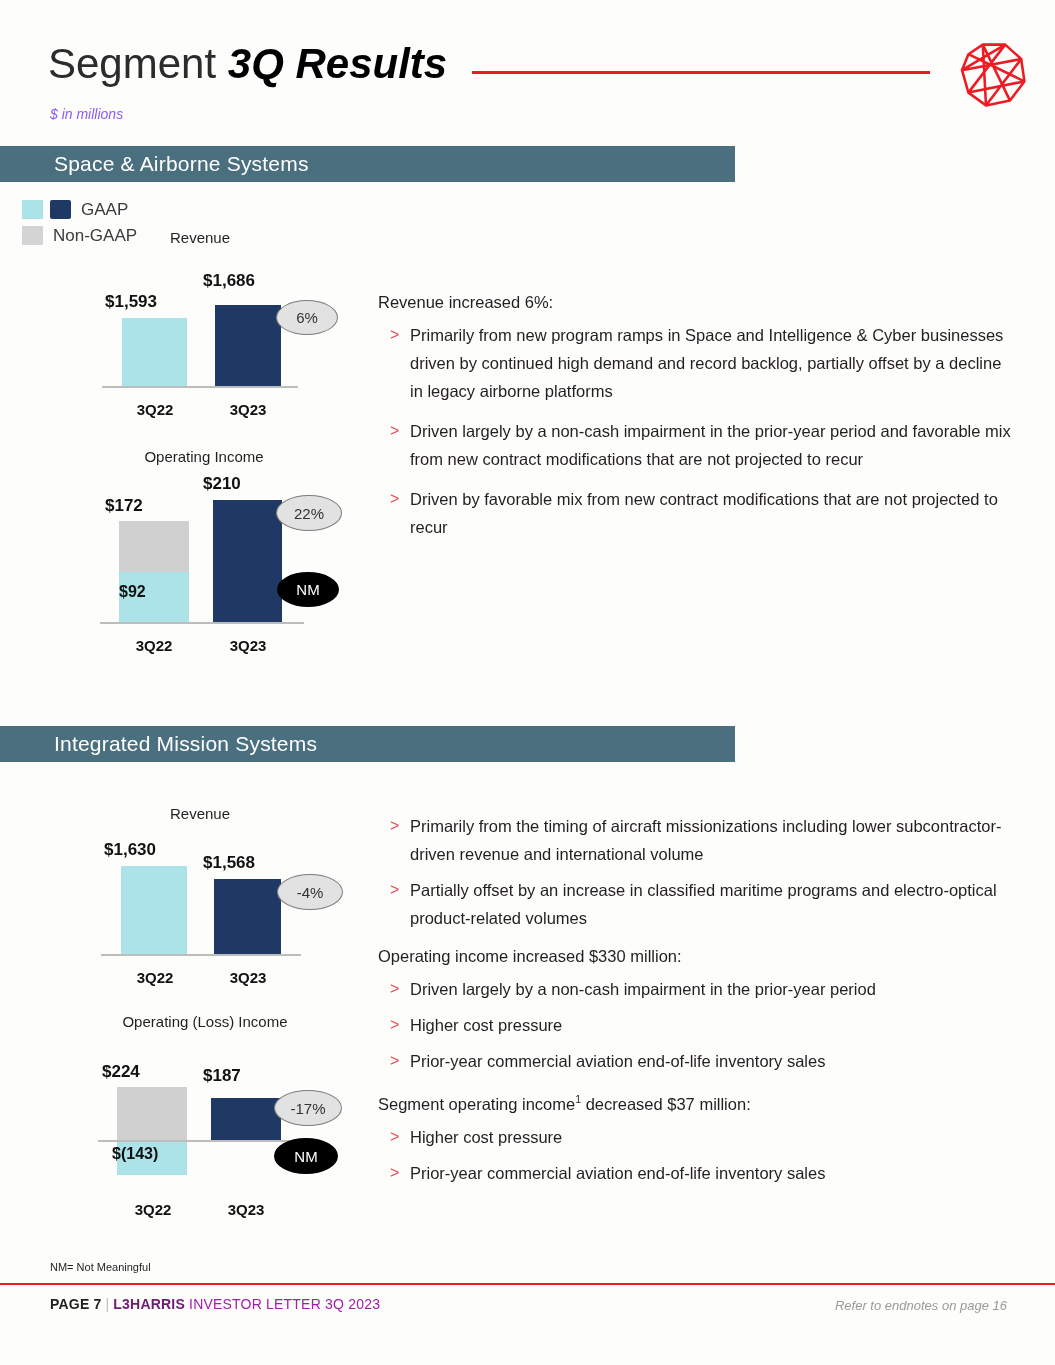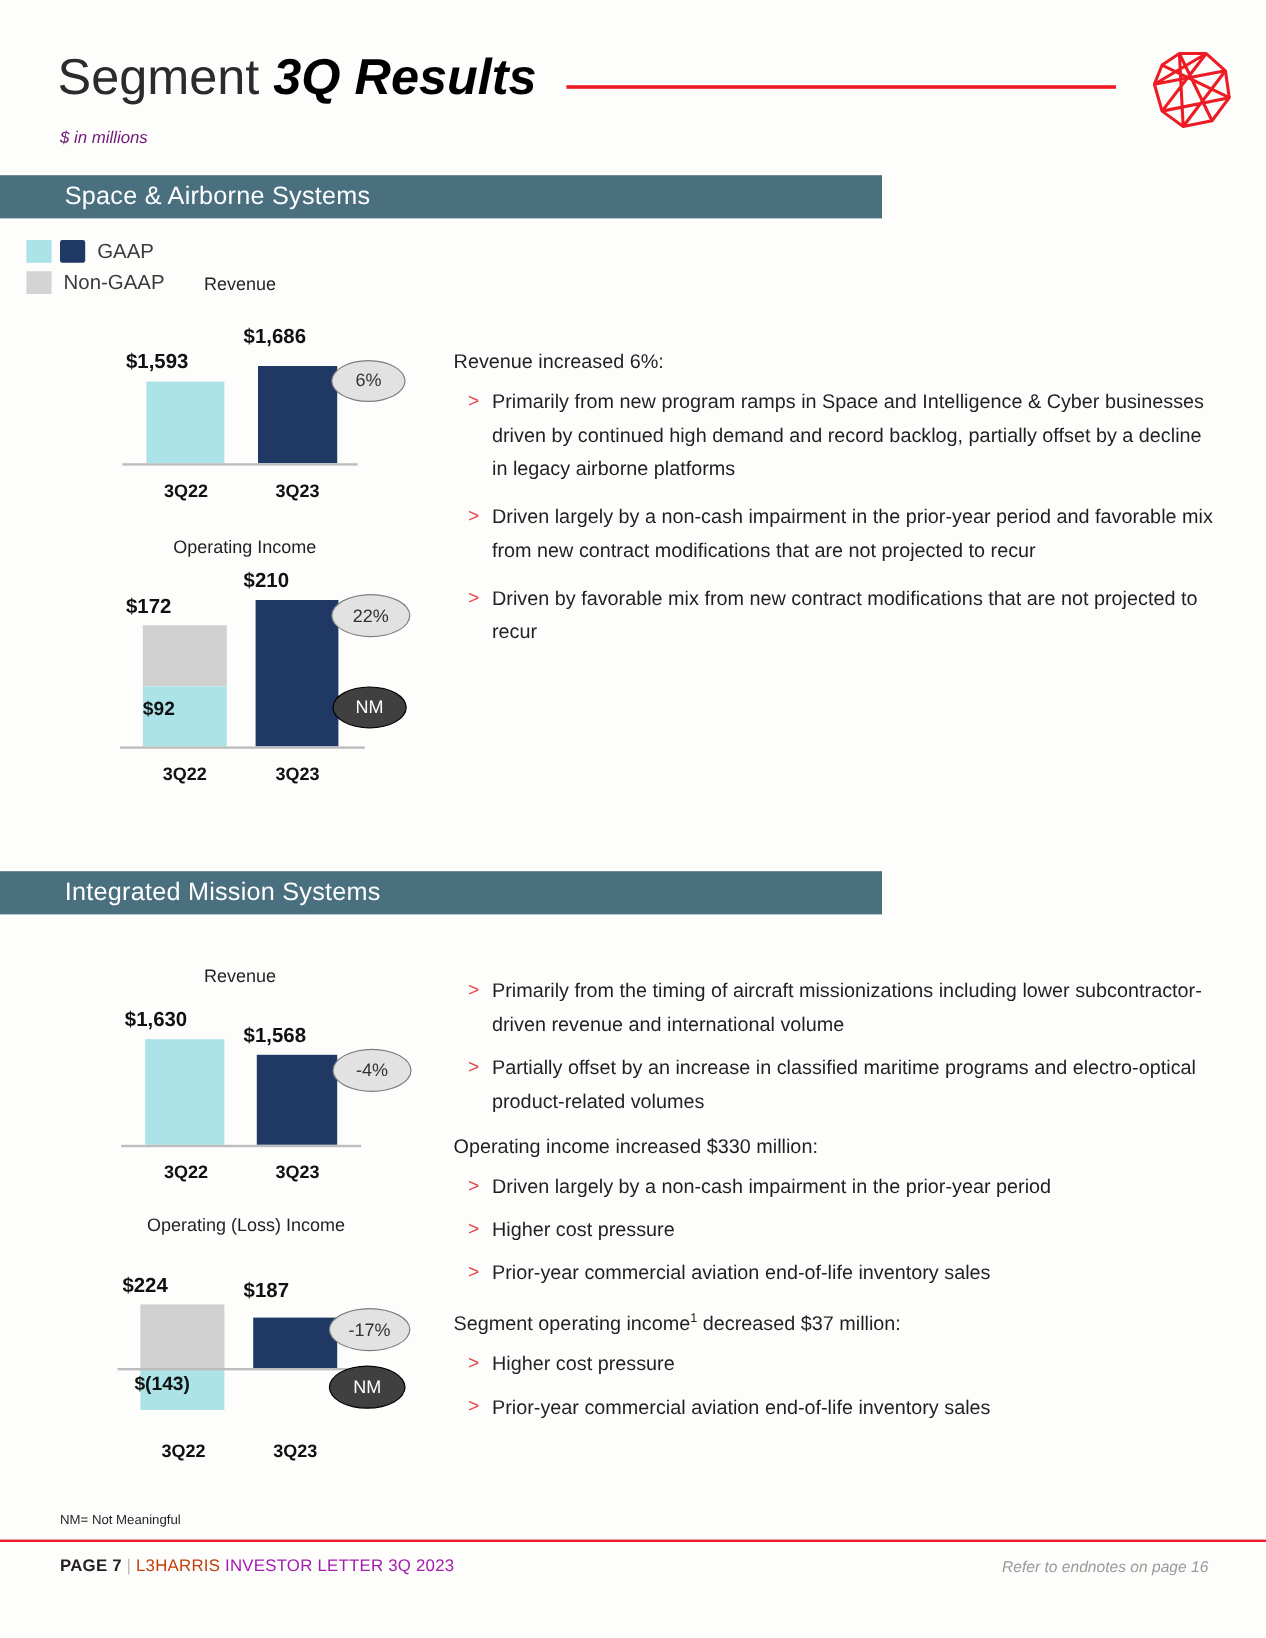--- a/index.html
+++ b/index.html
@@ -19,21 +19,21 @@
     font-size:42px; line-height:52px; white-space:nowrap;
   }
   .page-title .t-light { font-weight:400; color:#2b2b2b; }
   .page-title .t-bold  { font-weight:700; color:#000000;font-style:italic; }
   .title-rule {
     position:absolute; left:472px; top:71px;
     width:458px; height:3px; background:#ed1c24;
   }
   .subtitle {
     position:absolute; left:50px; top:106px;
-    font-size:14px; font-style:italic; color:#701a75;
+    font-size:14px; font-style:italic; color:#8b5cf6;
   }
   .logo { position:absolute; left:954px; top:32px; width:80px; height:86px; }
 
   
   .banner {
     position:absolute; left:0; width:735px; height:36px;
     background:#4a7080;
     display:flex; align-items:center;
   }
   .banner span {
@@ -71,42 +71,42 @@
   .vallbl.inbar { font-size:16px; }
   .catlbl {
     position:absolute; font-size:15px; font-weight:700; color:#111;
     white-space:nowrap; text-align:center;
   }
   .badge {
     position:absolute; display:flex; align-items:center; justify-content:center;
     border-radius:50%; font-size:15px; white-space:nowrap;
   }
   .badge.light { background:#e2e2e2; border:1px solid #7d7d7d; color:#333; }
-  .badge.dark  { background:#404040; border:1px solid #000000; color:#ffffff; }
+  .badge.dark  { background:#000000; border:7px solid #000000; color:#ffffff; }
 
   
   .textcol { position:absolute; width:640px; font-size:16.5px; color:#231f20; }
   .lead { margin:0 0 7px 0; line-height:24px; }
   .lead sup { font-size:10.5px; vertical-align:super; }
   .bullets { margin:0 0 12px 0; padding:0; list-style:none; }
   .bullets li {
     position:relative; padding-left:32px; margin-bottom:8px; line-height:28px;
   }
   .bullets li .chev {
     position:absolute; left:12px; top:0;
     color:#e8454a; font-size:16px; font-weight:400;
   }
 
   
   .nm-note { position:absolute; left:50px; top:1261px; font-size:11px; color:#231f20; }
   .foot-rule { position:absolute; left:0; top:1283px; width:1055px; height:2px; background:#ed1c24; }
   .footer { position:absolute; left:50px; top:1296px; font-size:14px; letter-spacing:.2px; }
   .footer .pg { font-weight:700; color:#231f20; }
   .footer .sep { color:#bdbdbd; margin:0 4px; }
-  .footer .brand { font-weight:400; color:#c2410c;margin-top:48px; }
+  .footer .brand { font-weight:700; color:#701a75;margin-top:48px; }
   .footer .rest { color:#a21caf; }
   .endnote {
     position:absolute; right:48px; top:1298px;
     font-size:13px; font-style:italic; color:#9a9a9a;
   }
 </style>
 </head>
 <body>
 
 <div class="page-title">

